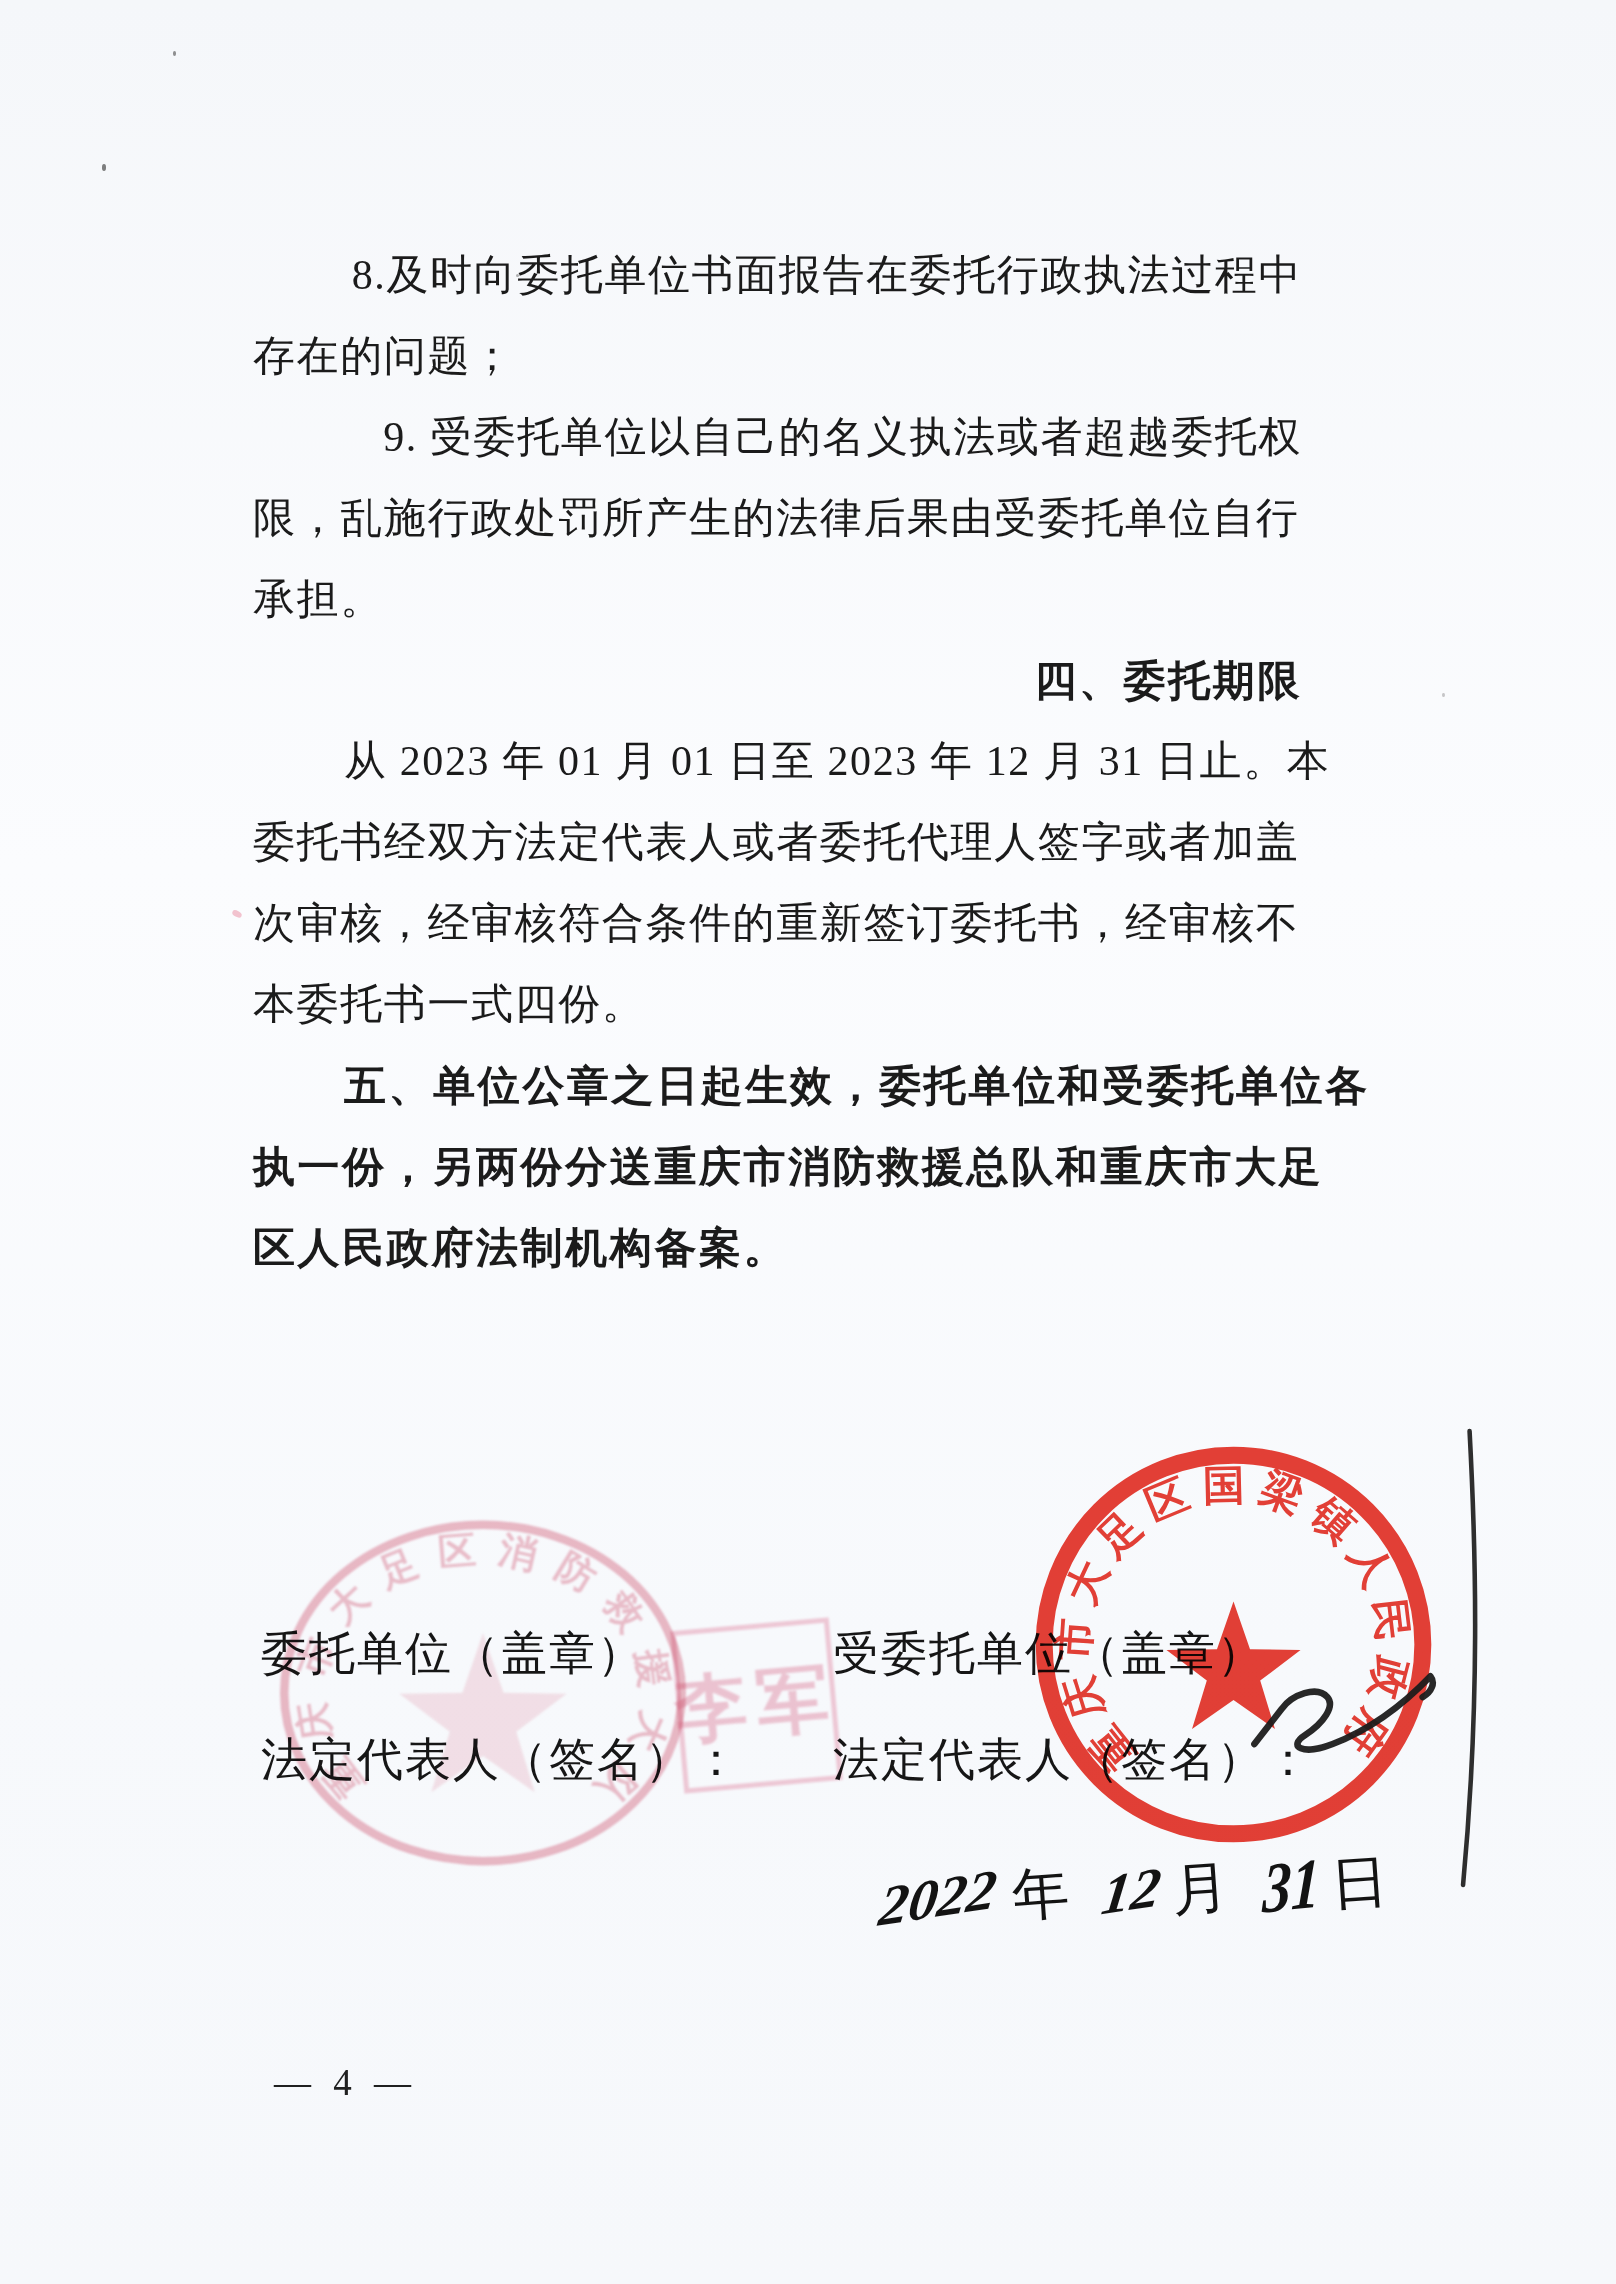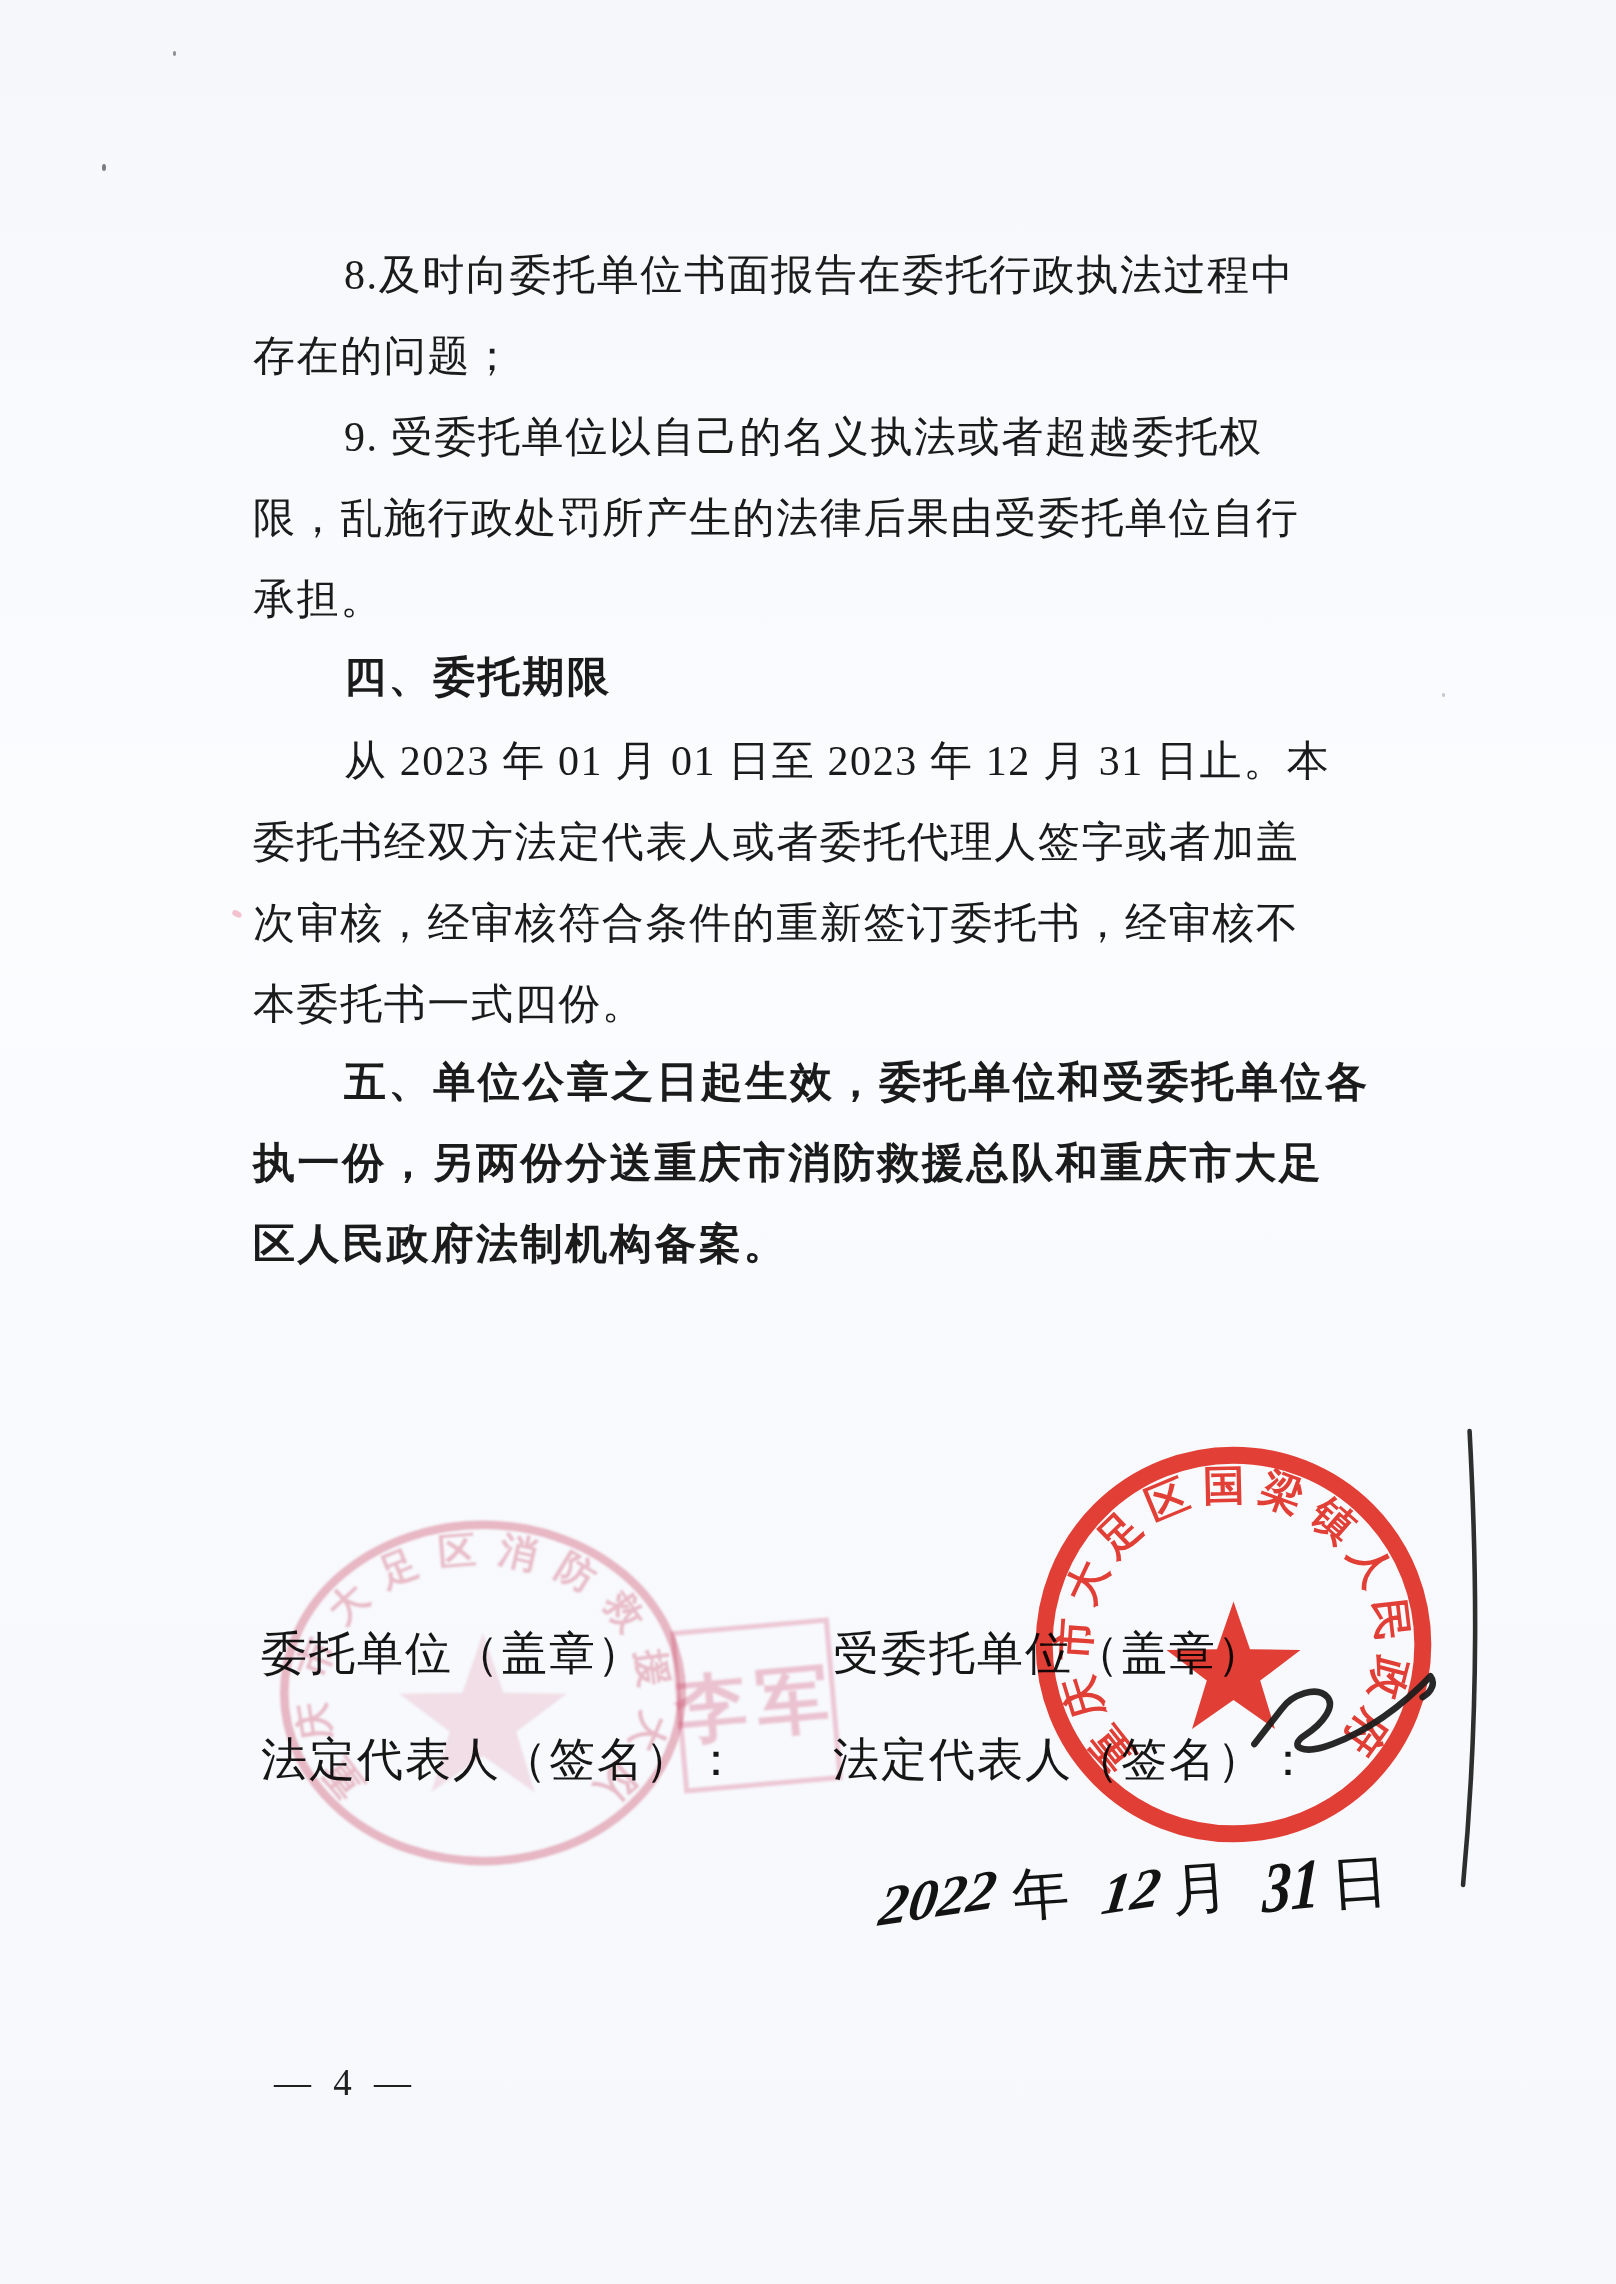--- a/index.html
+++ b/index.html
@@ -14,23 +14,23 @@
     color:#1b1b1b;
   }
   
   .textblock{
     position:absolute;left:253px;top:235px;width:1049px;
   }
   .ln{
     font-size:42px;line-height:81px;letter-spacing:1.6px;
     white-space:nowrap;color:#1b1b1b;
   }
-  .ind{padding-left:91px;}
+  .ind{padding-left:91px;text-align:right;}
   .hd{
-    font-family:Liberation Mono, monospace;
+    font-family:Liberation Sans, sans-serif;
     font-weight:bold;letter-spacing:2.6px;
   }
   
   .sig-label{
     position:absolute;font-size:46px;line-height:56px;letter-spacing:2px;
     white-space:nowrap;color:#161616;z-index:1;
   }
   .sl-l1{left:261px;top:1626px;text-align:center;}
   .sl-l2{left:261px;top:1732px;}
   .sl-r1{left:833px;top:1626px;}

